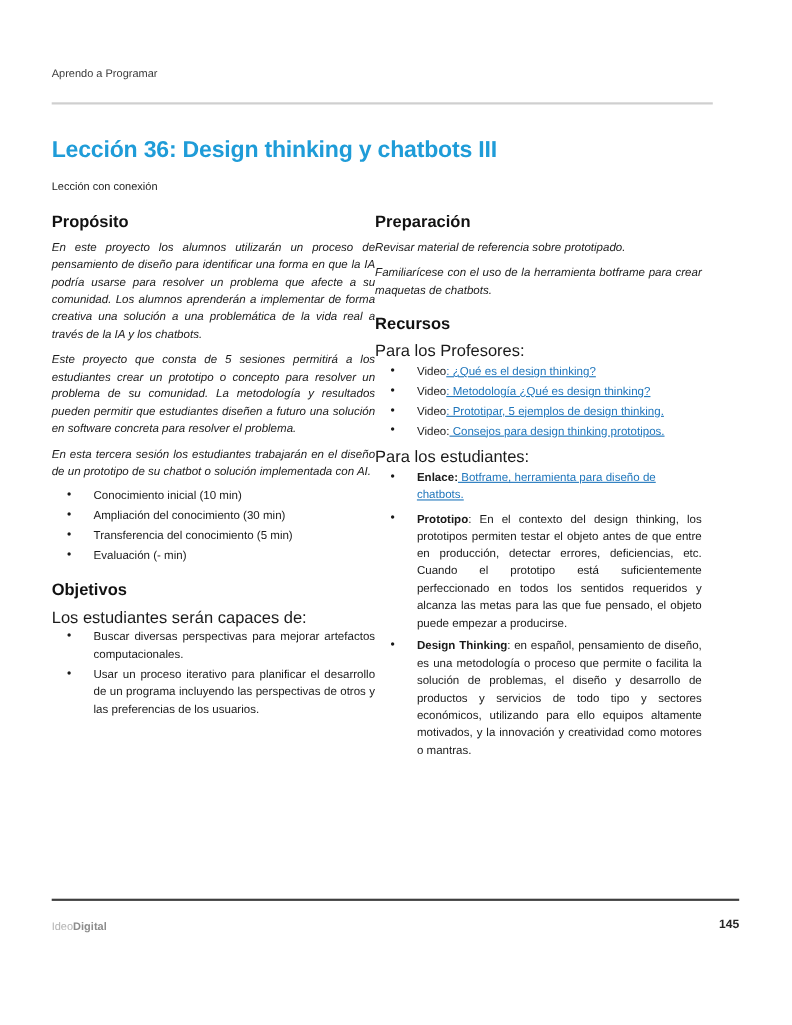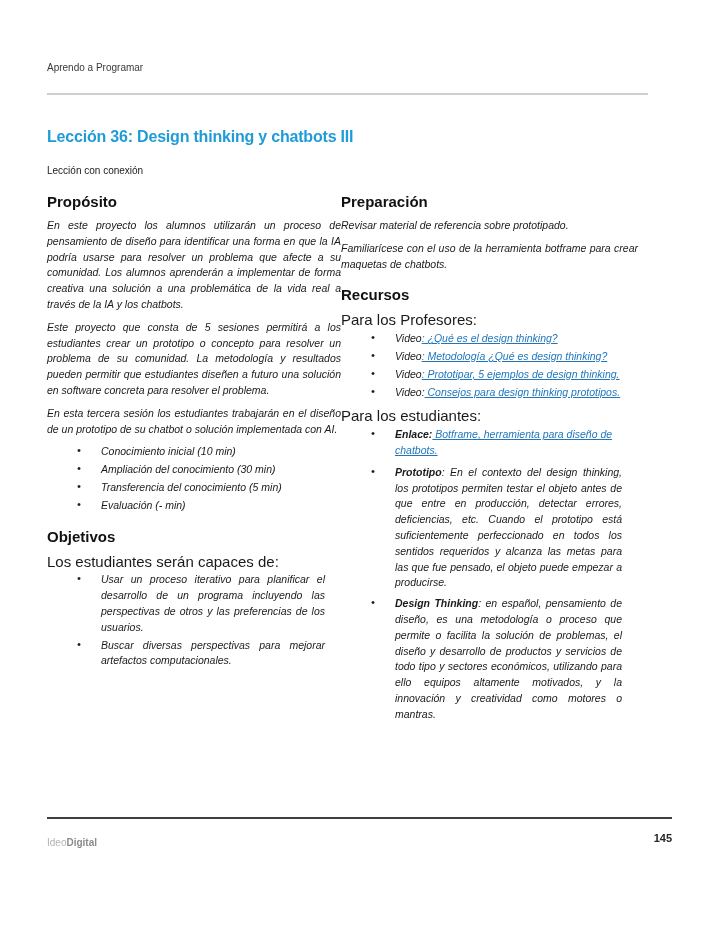--- a/index.html
+++ b/index.html
@@ -9,41 +9,41 @@
   }
   html,body{margin:0;padding:0;background:#ffffff;}
   .page{
     width:720px;height:932px;background:#ffffff;position:relative;
     font-family:"Liberation Sans", sans-serif;color:var(--text);
     overflow:hidden;margin:0 auto;
   }
   .content{padding:0 72px 0 47px;}
   .header-brand{display:block;padding-top:62px;font-size:10px;color:#3a3a3a;}
   .header-rule{border:none;border-top:2px solid #cfcfcf;margin:20px 0 0 0;}
-  h1.title{margin:27px 0 0 0;font-size:16px;line-height:30px;color:var(--title-blue);font-weight:bold;letter-spacing:-0.2px;}
+  h1.title{margin:27px 0 0 0;font-size:21px;line-height:30px;color:var(--title-blue);font-weight:bold;letter-spacing:-0.2px;}
   .subtitle{margin-top:13px;font-size:10px;color:#1a1a1a;}
   .columns{display:flex;margin-top:8px;}
   .col-left{width:294px;flex:none;}
   .col-right{width:297px;flex:none;}
   h2.section{font-size:15px;line-height:18px;margin:14px 0 3px 0;font-weight:bold;color:#111;}
   h2.section.first{margin-top:9px;}
   p.body{font-size:10.5px;line-height:15.8px;text-align:justify;margin:7px 0;font-style:italic;}
   p.label{font-size:15px;line-height:15.8px;margin:8px 0 3px;}
-  ul.bullets{list-style:none;margin:3px 16px 6px;padding:0;font-style:italic;}
+  ul.bullets{list-style:none;margin:3px 0 6px;padding:0;}
   ul.bullets li{position:relative;padding-left:38px;font-size:10.5px;line-height:15.8px;margin:2px 0;text-align:justify;}
   ul.bullets li::before{content:"\2022";position:absolute;left:14px;top:-1px;font-size:11px;}
   ul.bullets.links li{text-align:left;}
   .link{color:var(--link-blue);text-decoration:underline;cursor:pointer;}
   .prefix{color:#1a1a1a;}
   .prefix-bold{color:#1a1a1a;font-weight:bold;}
   ul.bullets.vocab li{margin:2px 0 5px;}
   .term{font-weight:bold;}
   .footer{position:absolute;left:47px;right:48px;top:817px;}
   .footer-rule{border:none;border-top:2px solid #3f3f3f;margin:0;}
-  .footer-row{display:flex;justify-content:space-between;align-items:flex-start;margin-top:13px;}
+  .footer-row{display:flex;justify-content:space-between;align-items:center;margin-top:13px;}
   .brand-light{color:#b3b3b3;font-size:10px;}
   .brand-bold{color:#8c8c8c;font-size:10px;font-weight:bold;}
   .page-number{color:#262626;font-size:11px;font-weight:bold;}
 </style>
 </head>
 <body>
 
 <div class="page">
   <div class="content">
     <span class="header-brand">Aprendo a Programar</span>
@@ -63,22 +63,22 @@
         <ul class="bullets">
           <li>Conocimiento inicial (10 min)</li>
           <li>Ampliación del conocimiento (30 min)</li>
           <li>Transferencia del conocimiento (5 min)</li>
           <li>Evaluación (- min)</li>
         </ul>
 
         <h2 class="section">Objetivos</h2>
         <p class="label">Los estudiantes serán capaces de:</p>
         <ul class="bullets">
+          <li>Buscar diversas perspectivas para mejorar artefactos computacionales.</li>
           <li>Usar un proceso iterativo para planificar el desarrollo de un programa incluyendo las perspectivas de otros y las preferencias de los usuarios.</li>
-          <li>Buscar diversas perspectivas para mejorar artefactos computacionales.</li>
         </ul>
       </div>
 
       <div class="col-right">
         <h2 class="section first">Preparación</h2>
         <p class="body">Revisar material de referencia sobre prototipado.</p>
         <p class="body">Familiarícese con el uso de la herramienta botframe para crear maquetas de chatbots.</p>
 
         <h2 class="section">Recursos</h2>
         <p class="label">Para los Profesores:</p>

